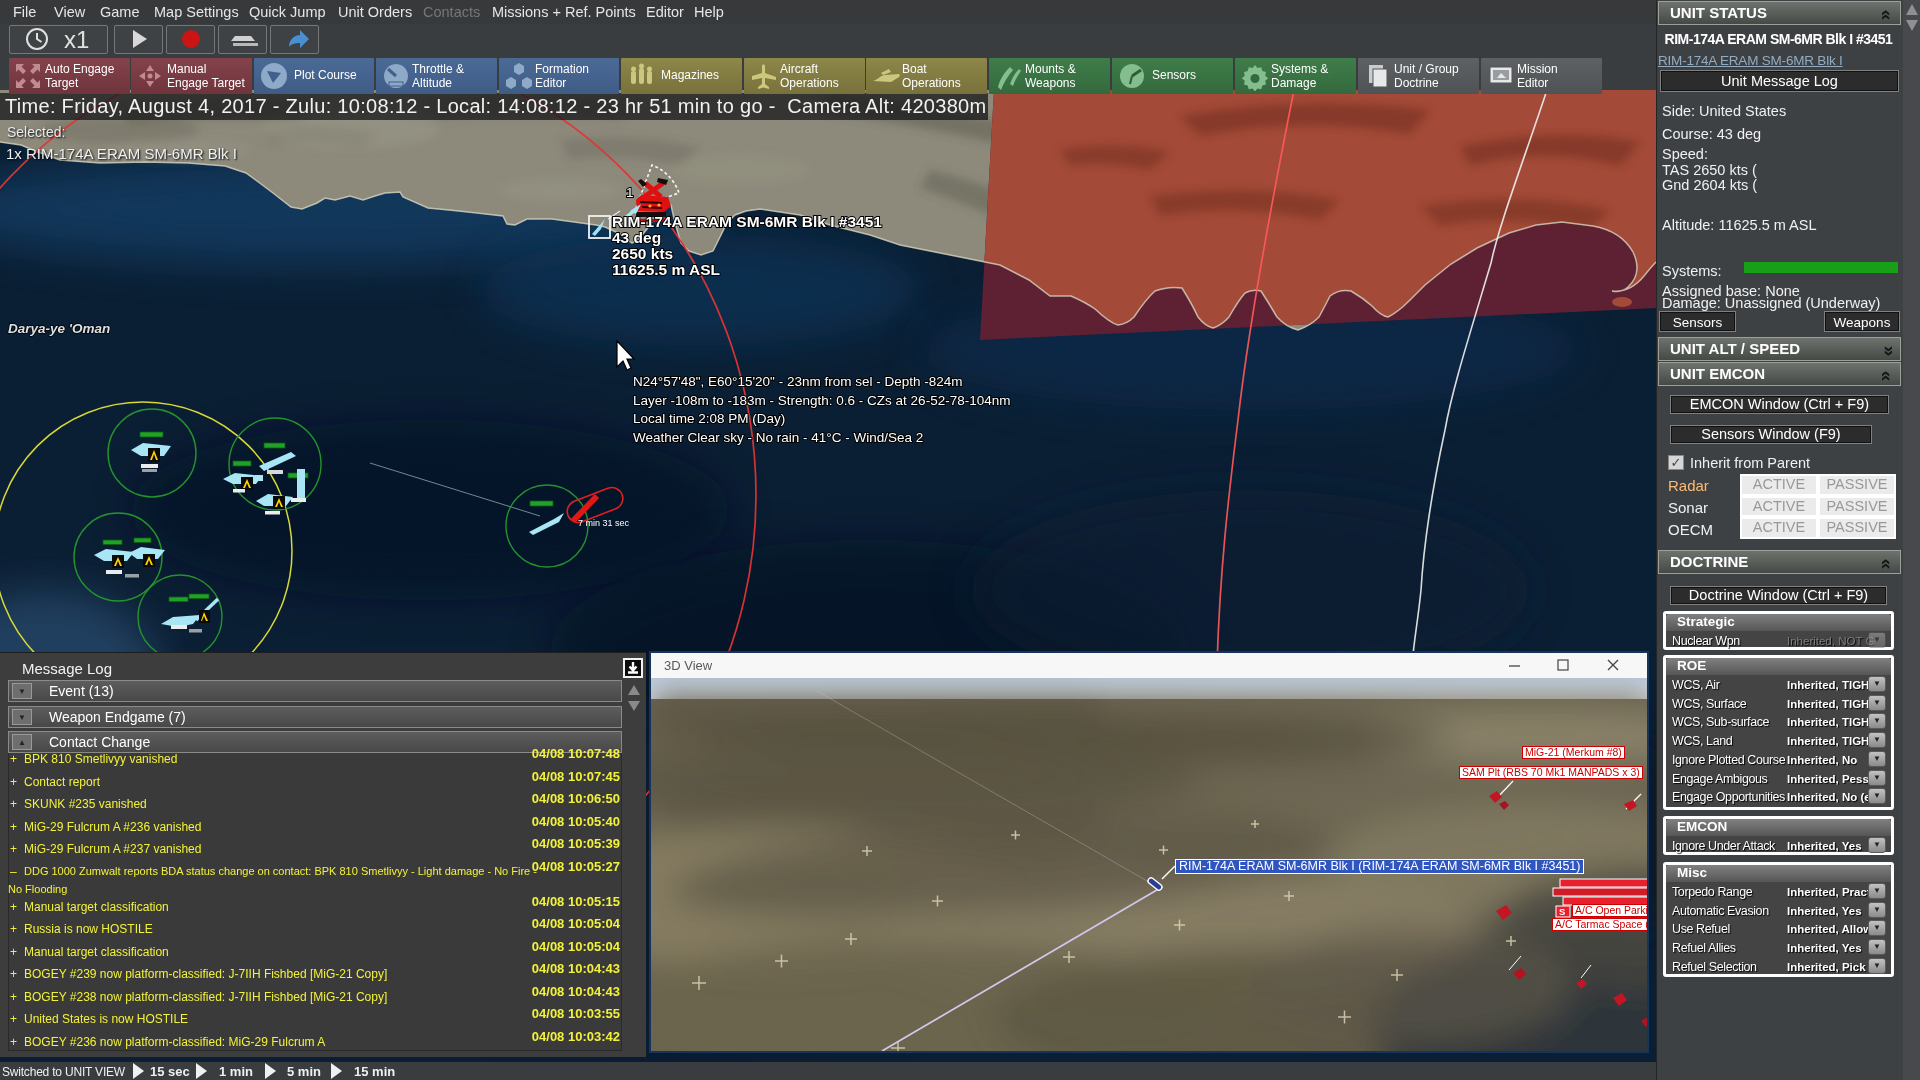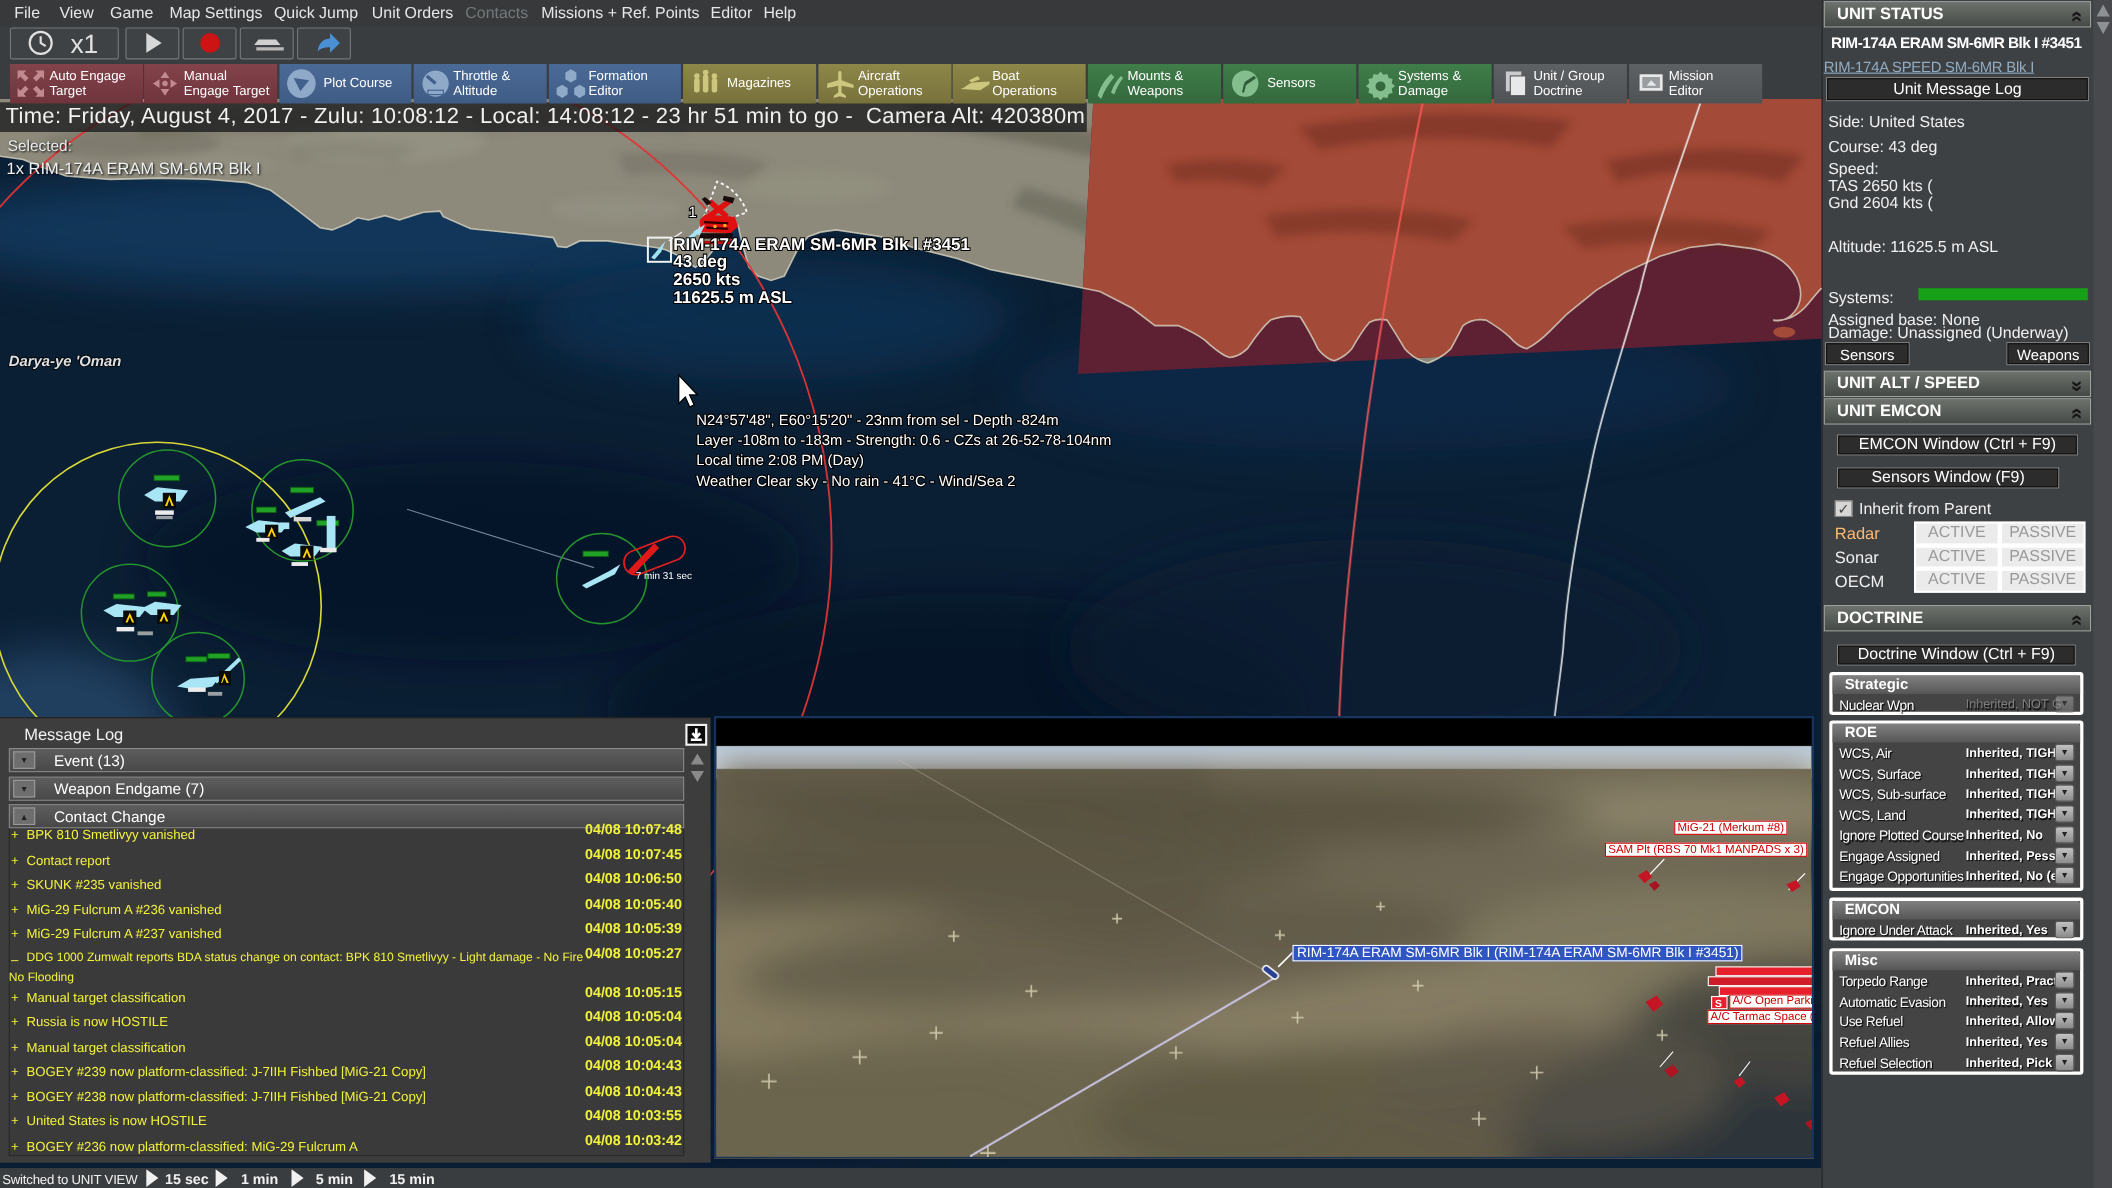--- a/index.html
+++ b/index.html
@@ -423,20 +423,28 @@
     </div>
 <div class="mrow" style="top:375.5px">
       <span class="ts">04/08 10:03:42</span>
       <span class="pf">+</span>
       <span class="mt">BOGEY #236 now platform-classified: MiG-29 Fulcrum A</span>
     </div>
 
 </div>
 
 <div class="abs" style="left:649px;top:651px;width:1000px;height:402px;border:2px solid #16345c;background:#000;overflow:hidden">
+ <div class="abs" style="left:0;top:0;width:996px;height:25px;background:#f7f7f7;color:#5a5a5a">
+   <span style="position:absolute;left:13px;top:5px;font-size:13px">3D View</span>
+   <svg style="position:absolute;right:10px;top:0" width="150" height="25" viewBox="0 0 150 25">
+     <path d="M22 13h11" stroke="#444" stroke-width="1.3"></path>
+     <rect x="71" y="7" width="10" height="10" fill="none" stroke="#444" stroke-width="1.2"></rect>
+     <path d="M121 7l10 10M131 7l-10 10" stroke="#444" stroke-width="1.3"></path>
+   </svg>
+ </div>
  <svg class="abs" style="left:0;top:25px" width="996" height="373" viewBox="0 0 996 373">
   <defs>
    <filter id="g16" x="-60%" y="-60%" width="220%" height="220%">
           <feGaussianBlur stdDeviation="16"></feGaussianBlur>
         </filter>
    <linearGradient id="sky" x1="0" y1="0" x2="0" y2="1">
           <stop offset="0" stop-color="#bfd0e2"></stop>
           <stop offset="1" stop-color="#e9eef4"></stop>
         </linearGradient>
   </defs>
@@ -523,21 +531,21 @@
     </svg>
  <span style="position:absolute;left:150px;top:2px;font-weight:bold;font-size:13px">15 sec</span>
  <span style="position:absolute;left:219px;top:2px;font-weight:bold;font-size:13px">1 min</span>
  <span style="position:absolute;left:287px;top:2px;font-weight:bold;font-size:13px">5 min</span>
  <span style="position:absolute;left:354px;top:2px;font-weight:bold;font-size:13px">15 min</span>
 </div>
 
 <div class="abs" style="left:1656px;top:0;width:264px;height:1080px;background:#3e4144;border-left:1px solid #232527">
  <div class="phead" style="top:1px">UNIT STATUS<span class="chevU">«</span></div>
  <div class="abs" style="left:0;top:31px;width:243px;text-align:center;color:#fff;font-weight:bold;font-size:14px;letter-spacing:-0.5px;white-space:nowrap">RIM-174A ERAM SM-6MR Blk I #3451</div>
- <div class="abs" style="left:1px;top:53px;color:#92abc0;font-size:13.5px;letter-spacing:-0.2px;text-decoration:underline;white-space:nowrap">RIM-174A SPEED SM-6MR Blk I</div>
+ <div class="abs" style="left:1px;top:53px;color:#92abc0;font-size:13.5px;letter-spacing:-0.2px;text-decoration:underline;white-space:nowrap">RIM-174A ERAM SM-6MR Blk I</div>
  <div class="dbtn" style="left:4px;top:71px;width:237px;height:20px;font-size:14.5px;line-height:18px">Unit Message Log</div>
  <div class="abs" style="left:5px;top:103px;color:#f0f0f0;font-size:14.5px">Side: United States</div>
  <div class="abs" style="left:5px;top:126px;color:#f0f0f0;font-size:14.5px">Course: 43 deg</div>
  <div class="abs" style="left:5px;top:147px;color:#f0f0f0;font-size:14.5px;line-height:15.5px">Speed:<br>TAS 2650 kts (<br>Gnd 2604 kts (</div>
  <div class="abs" style="left:5px;top:217px;color:#f0f0f0;font-size:14.5px">Altitude: 11625.5 m ASL</div>
  <div class="abs" style="left:5px;top:263px;color:#f0f0f0;font-size:14.5px">Systems:</div>
  <div class="abs" style="left:87px;top:262px;width:154px;height:11px;background:#17a017"></div>
  <div class="abs" style="left:5px;top:283px;color:#f0f0f0;font-size:14.5px">Assigned base: None</div>
  <div class="abs" style="left:5px;top:295px;color:#f0f0f0;font-size:14.5px">Damage: Unassigned (Underway)</div>
  <div class="dbtn" style="left:3px;top:312px;width:75px;height:19px;font-size:13.5px;line-height:19px">Sensors</div>
@@ -589,21 +597,21 @@
         <span class="dlab">WCS, Land</span>
         <span class="dval" style="">Inherited, TIGHT</span>
         <span class="darr" style="">▼</span>
       </div>
 <div class="drow" style="top:92.8px">
         <span class="dlab">Ignore Plotted Course</span>
         <span class="dval" style="">Inherited, No</span>
         <span class="darr" style="">▼</span>
       </div>
 <div class="drow" style="top:111.5px">
-        <span class="dlab">Engage Assigned</span>
+        <span class="dlab">Engage Ambigous</span>
         <span class="dval" style="">Inherited, Pessim</span>
         <span class="darr" style="">▼</span>
       </div>
 <div class="drow" style="top:130.2px">
         <span class="dlab">Engage Opportunities</span>
         <span class="dval" style="">Inherited, No (en</span>
         <span class="darr" style="">▼</span>
       </div>
 </div>
 <div class="grp" style="top:816px;height:39px">

